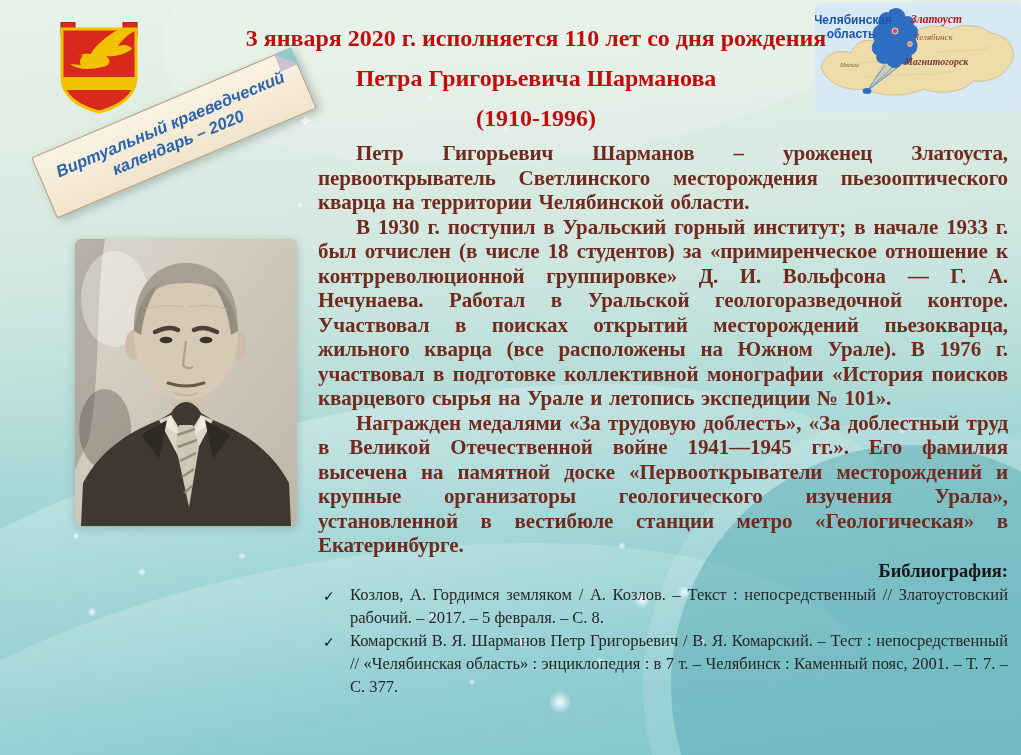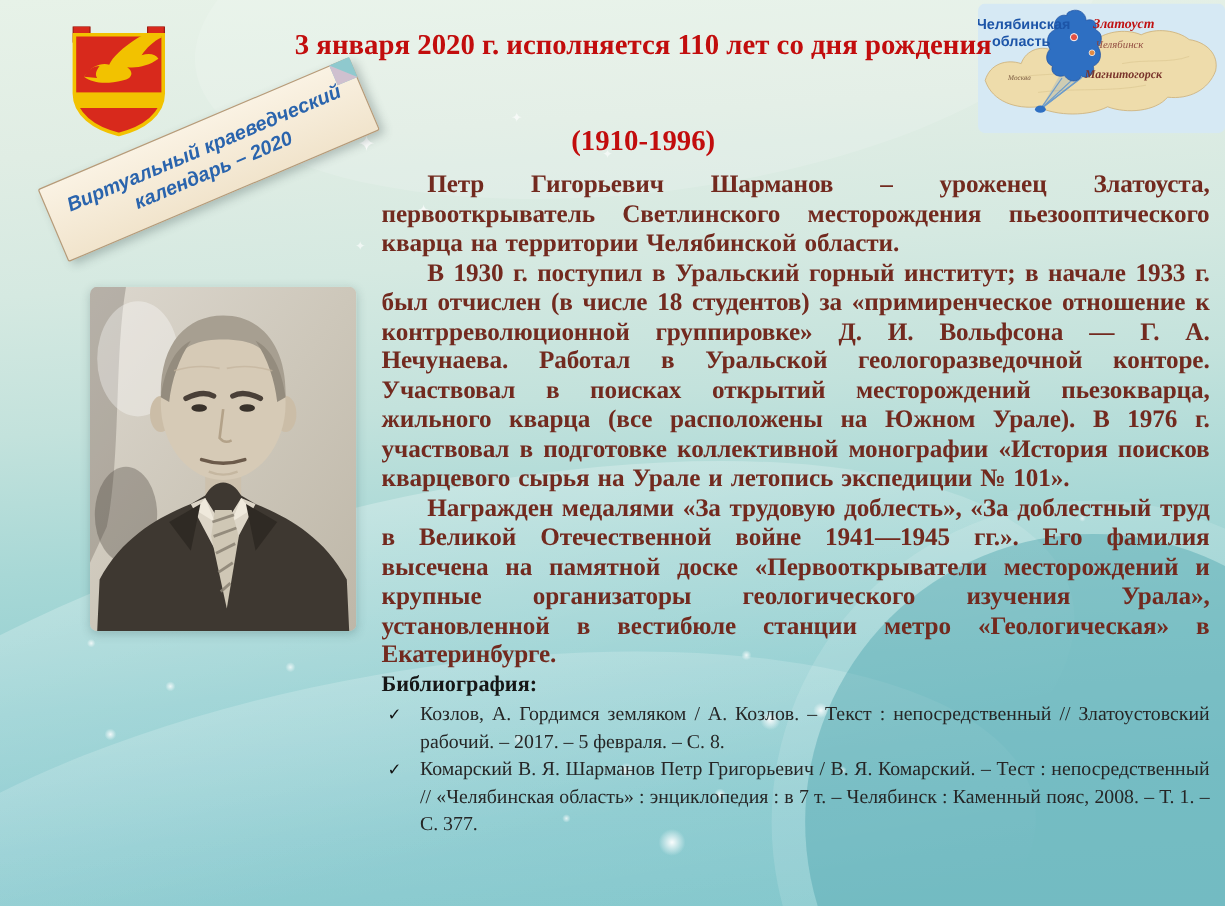--- a/index.html
+++ b/index.html
@@ -82,21 +82,21 @@
   .photo { position:absolute; left:75px; top:239px; width:222px; height:287px;
            border-radius:6px; overflow:hidden; box-shadow:0 2px 8px rgba(40,70,70,.25); }
 
   
   .article { position:absolute; left:318px; top:141px; width:690px; }
   .article p {
     margin:0; text-indent:38px; text-align:justify;
     font-weight:bold; font-size:21px; line-height:24.5px;
     color:#722a1f; letter-spacing:-0.1px; word-spacing:1.5px;
   }
-  .bib-head { text-align:left; font-weight:bold; font-size:18.5px;
+  .bib-head { text-align:right; font-weight:bold; font-size:18.5px;
               color:#161616; margin-top:2px; line-height:23px; }
   .bib-item { display:flex; color:#262626; font-size:16.5px; line-height:23px; }
   .bib-bullet { flex:0 0 14px; margin-left:5px; margin-right:13px;
                 font-family:"DejaVu Sans",sans-serif; font-weight:bold;
                 font-size:14px; color:#111; padding-top:2px; }
   .bib-text { flex:1; text-align:justify; }
 </style>
 </head>
 <body>
 
@@ -163,20 +163,21 @@
       <text x="38" y="21" text-anchor="middle" font-family="Liberation Sans, sans-serif" font-size="12" font-weight="bold" fill="#1d55a8">Челябинская</text>
       <text x="36" y="35" text-anchor="middle" font-family="Liberation Sans, sans-serif" font-size="12" font-weight="bold" fill="#1d55a8">область</text>
       <text x="96" y="20" font-family="Liberation Serif, serif" font-size="11.5" font-weight="bold" font-style="italic" fill="#c01212">Златоуст</text>
       <text x="98" y="37" font-family="Liberation Serif, serif" font-size="9" font-style="italic" fill="#8a4038" opacity="0.9">Челябинск</text>
       <text x="89" y="62" font-family="Liberation Serif, serif" font-size="10" font-style="italic" font-weight="bold" fill="#7a352c">Магнитогорск</text>
       <text x="25" y="64" font-family="Liberation Serif, serif" font-size="6" font-style="italic" fill="#7a5a40">Москва</text>
     </svg>
   </div>
 
   <div class="title-line tl1">3 января 2020 г. исполняется 110 лет со дня рождения</div>
+  <div class="title-line tl2">Петра Григорьевича Шарманова</div>
   <div class="title-line tl3">(1910-1996)</div>
 
   <div class="photo">
     <svg width="222" height="287" viewBox="0 0 222 287" xmlns="http://www.w3.org/2000/svg">
       <defs>
         <linearGradient id="pbg" x1="0" y1="0" x2="1" y2="1">
           <stop offset="0" stop-color="#dcd7ce"></stop>
           <stop offset="0.5" stop-color="#cdc7ba"></stop>
           <stop offset="1" stop-color="#beb7a8"></stop>
         </linearGradient>
@@ -225,17 +226,17 @@
     <p>Награжден медалями «За трудовую доблесть», «За доблестный труд в Великой Отечественной войне 1941—1945 гг.». Его фамилия высечена на памятной доске «Первооткрыватели месторождений и крупные организаторы геологического изучения Урала», установленной в вестибюле станции метро «Геологическая» в Екатеринбурге.</p>
 
     <div class="bib-head">Библиография:</div>
 
     <div class="bib-item">
       <span class="bib-bullet">✓</span>
       <span class="bib-text">Козлов, А. Гордимся земляком / А. Козлов. – Текст : непосредственный // Златоустовский рабочий. – 2017. – 5 февраля. – С. 8.</span>
     </div>
     <div class="bib-item">
       <span class="bib-bullet">✓</span>
-      <span class="bib-text">Комарский В. Я. Шарманов Петр Григорьевич / В. Я. Комарский. – Тест : непосредственный // «Челябинская область» : энциклопедия : в 7 т. – Челябинск : Каменный пояс, 2008. – Т. 1. – С. 377.</span>
+      <span class="bib-text">Комарский В. Я. Шарманов Петр Григорьевич / В. Я. Комарский. – Тест : непосредственный // «Челябинская область» : энциклопедия : в 7 т. – Челябинск : Каменный пояс, 2001. – Т. 7. – С. 377.</span>
     </div>
   </div>
 
 </div>
 
 </body></html>

